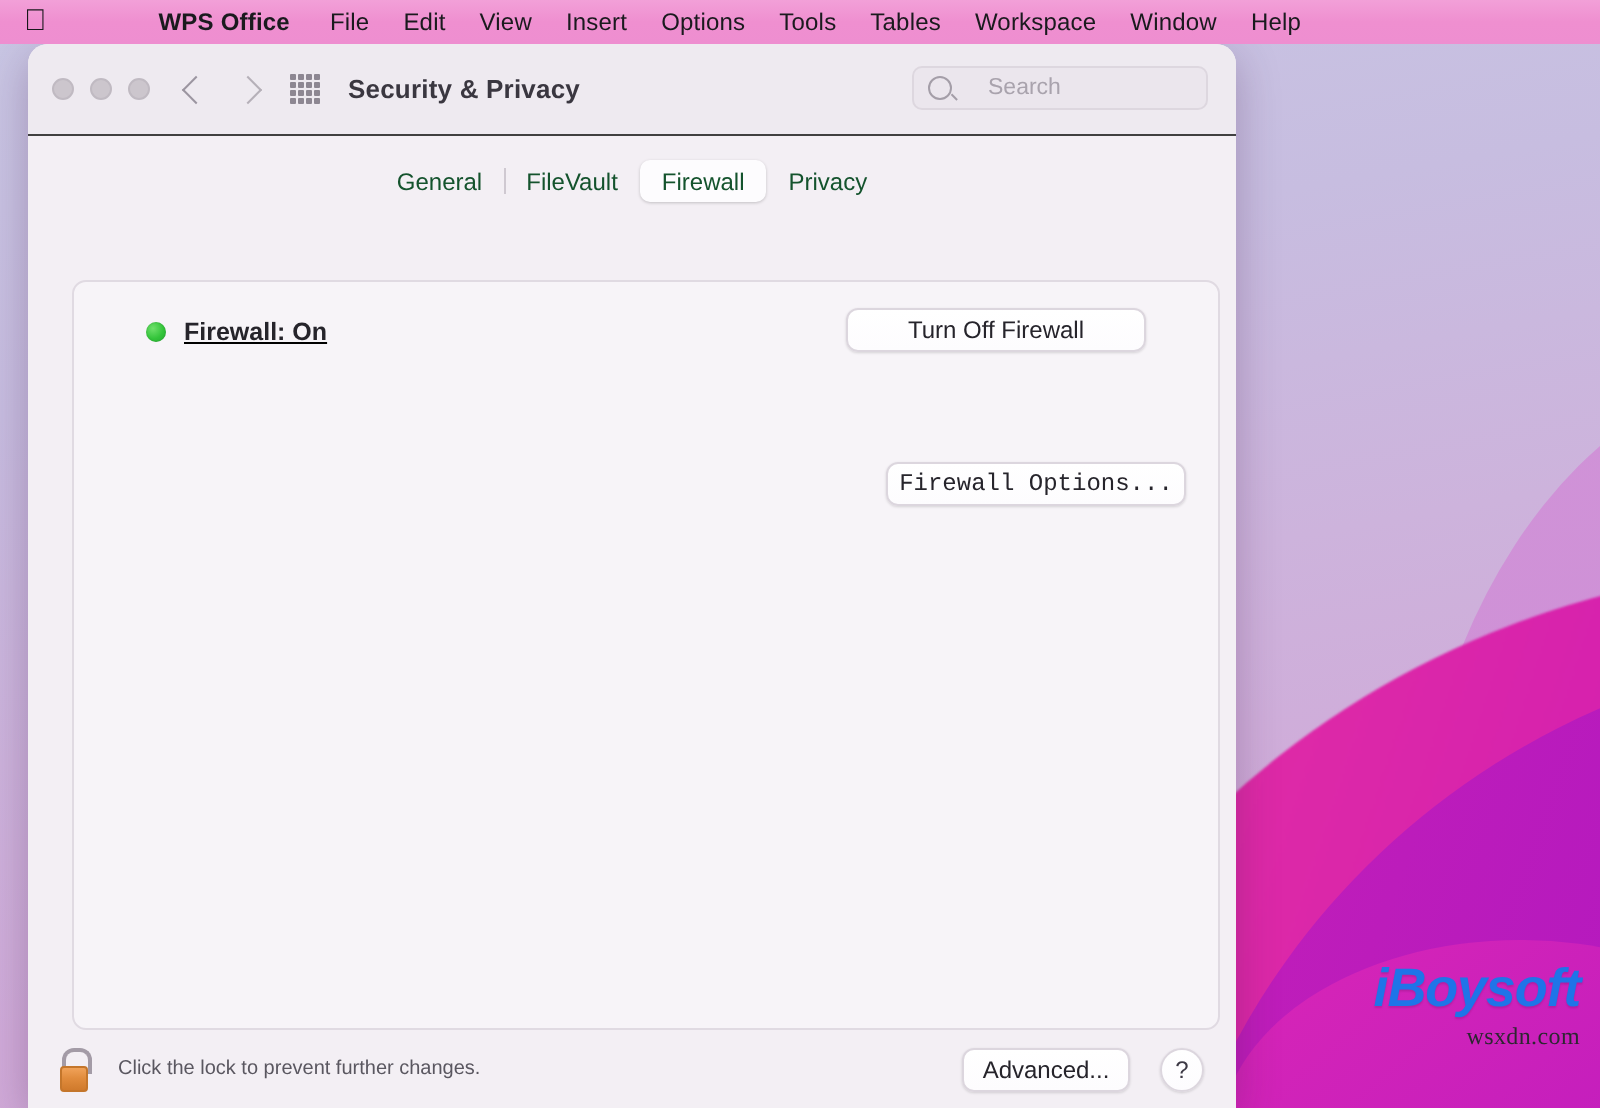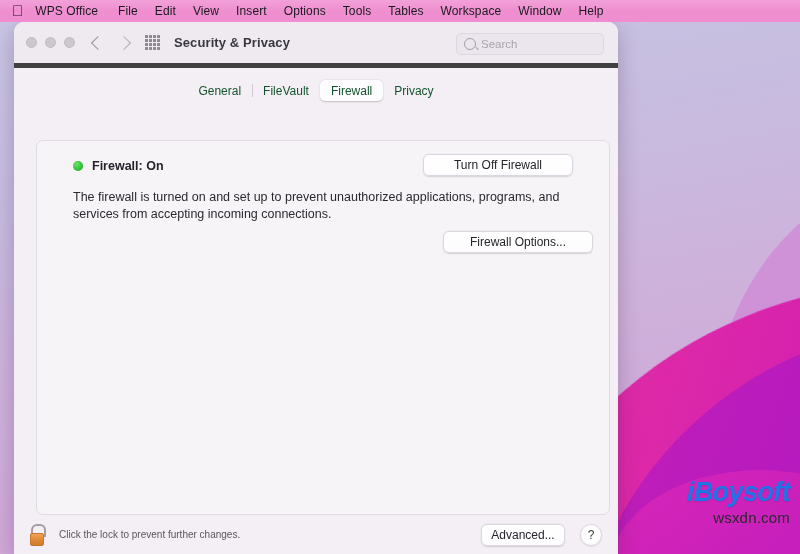--- a/index.html
+++ b/index.html
@@ -78,42 +78,43 @@
     top: -1px;
   }
   .menu-item {
     font-size: 12px;
     color: #1a1a1e;
     margin-right: 17px;
     white-space: nowrap;
     letter-spacing: .1px;
   }
   .menu-item.app-name {
-    font-weight: normal;
+    font-weight: bold;
     margin-right: 20px;
+    margin-left: 44px;
   }
 
   
   #prefs-window {
     position: absolute;
     left: 14px; top: 22px;
     width: 604px; height: 532px;
     background: #f3eff4;
     border-radius: 10px 10px 0 0;
     box-shadow: 0 6px 22px rgba(60,20,70,.28);
     overflow: hidden;
     z-index: 20;
   }
 
   
   #toolbar {
     position: relative;
     height: 46px;
     background: #eeeaf0;
-    border-bottom: 5px solid #404040;
+    border-bottom: 1px solid #404040;
     display: flex;
     align-items: center;
     padding: 0 12px;
     box-sizing: border-box;
   }
   #traffic-lights {
     display: flex;
     gap: 8px;
     margin-right: 18px;
   }
@@ -161,20 +162,21 @@
     position: absolute;
     right: 14px; top: 11px;
     width: 148px; height: 22px;
     background: #ebe6ed;
     border: 1px solid #ddd7df;
     border-radius: 5px;
     display: flex;
     align-items: center;
     padding: 0 7px;
     box-sizing: border-box;
+    gap: 13px;
   }
   #search-icon {
     width: 10px; height: 10px;
     border: 1.4px solid #a49ea8;
     border-radius: 50%;
     position: relative;
     margin-right: 5px;
     flex: none;
   }
   #search-icon::after {
@@ -245,20 +247,21 @@
     background: #f7f4f8;
     border: 1px solid #e0dae2;
     border-radius: 7px;
     box-sizing: border-box;
   }
   #status-row {
     position: absolute;
     left: 36px; top: 18px;
     display: flex;
     align-items: center;
+    text-decoration: underline;
   }
   #status-dot {
     width: 10px; height: 10px;
     border-radius: 50%;
     background: radial-gradient(circle at 35% 32%, #6fe06b 0%, #33c43a 55%, #27a832 100%);
     box-shadow: inset 0 0 1px rgba(0,0,0,.2);
     margin-right: 9px;
   }
   #status-label {
     font-size: 12.5px;
@@ -285,21 +288,21 @@
     position: absolute;
     left: 36px; top: 48px;
     width: 493px;
     font-size: 12.5px;
     line-height: 17px;
     color: #2b2830;
   }
   #firewall-options-button {
     position: absolute;
     right: 16px; top: 90px;
-    width: 150px; height: 22px;
+    width: 150px; height: 22px; font-family: Liberation Mono, monospace;
   }
 
   
   #bottom-bar {
     position: absolute;
     left: 0; bottom: 0;
     width: 604px; height: 39px;
     display: flex;
     align-items: center;
     padding: 0 16px;
@@ -360,24 +363,25 @@
   #watermark-logo {
     font-size: 27px;
     font-weight: bold;
     font-style: italic;
     color: #1f74e8;
     letter-spacing: -.6px;
     line-height: 1;
     text-shadow: 0 1px 1px rgba(0,0,0,.12);
   }
   #watermark-url {
-    font-size: 15px;
+    font-size: 12px;
     color: #2c2730;
     margin-top: 3px;
     letter-spacing: .2px;
+    font-family: Liberation Serif, serif;
   }
 </style>
 </head>
 <body>
 
 <div id="desktop">
   <div id="desktop-shape-c"></div>
   <div id="desktop-shape-a"></div>
   <div id="desktop-shape-b"></div>
   <div id="desktop-shape-d"></div>
@@ -443,21 +447,20 @@
       <div class="tab">Privacy</div>
     </div>
   </div>
 
   <div id="content-panel">
     <div id="status-row">
       <span id="status-dot"></span>
       <span id="status-label">Firewall: On</span>
     </div>
     <button id="turn-off-firewall-button" class="mac-button">Turn Off Firewall</button>
-    <div id="firewall-description">The firewall is turned on and set up to prevent unauthorized applications, programs, and services from accepting incoming connections.</div>
     <button id="firewall-options-button" class="mac-button">Firewall Options...</button>
   </div>
 
   <div id="bottom-bar">
     <span id="lock-icon">
       <span class="shackle"></span>
       <span class="body"></span>
     </span>
     <span id="lock-message">Click the lock to prevent further changes.</span>
     <button id="advanced-button" class="mac-button">Advanced...</button>

